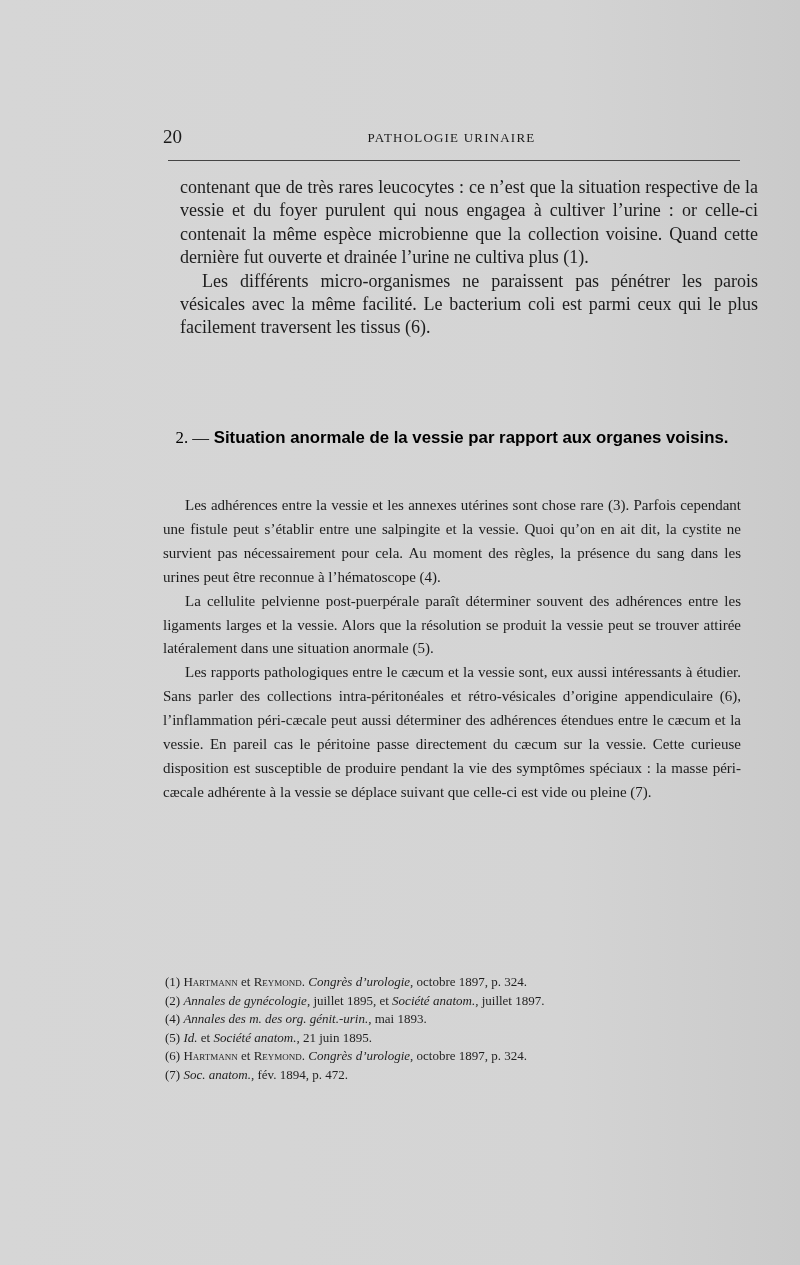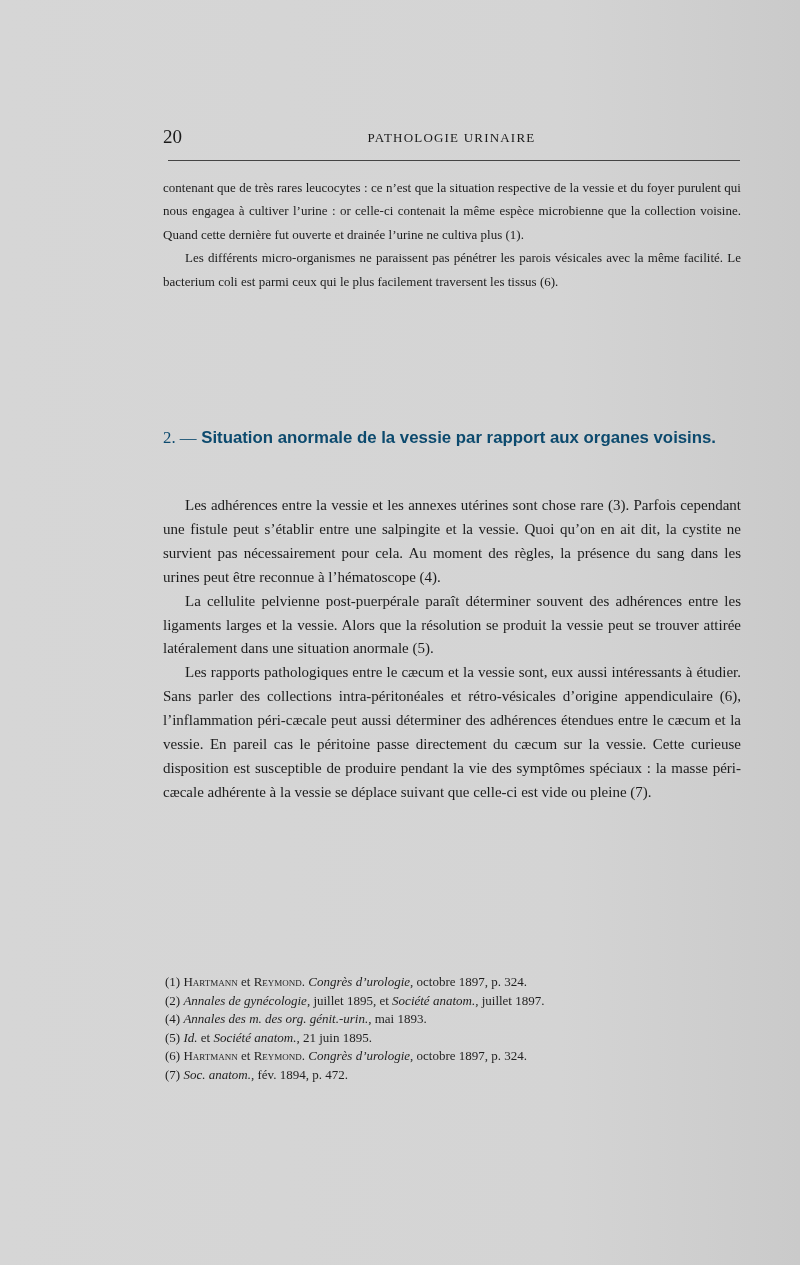--- a/index.html
+++ b/index.html
@@ -51,44 +51,44 @@
       position: absolute;
       top: 160px;
       left: 5px;
       width: 572px;
       height: 1px;
       background: #444;
     }
     .body-text {
       position: absolute;
       top: 176px;
-      left: 0;
+      left: 17px;
       width: 578px;
-      font-size: 13px;
+      font-size: 18px;
       line-height: 23.4px;
       text-align: justify;
     }
     .body-text p {
       margin: 0;
       text-indent: 0;
     }
     .body-text p.indent {
       text-indent: 22px;
     }
     .section-heading {
       position: absolute;
       top: 427px;
       left: 0;
       width: 578px;
       font-family: "Liberation Sans", "DejaVu Sans", sans-serif;
       font-weight: bold;
       font-size: 16.8px;
       line-height: 21px;
-      text-align: left;
-      color: #0c4a6e;
+      text-align: center;
+      color: #000000;
     }
     .section-heading .num {
       font-family: "Liberation Serif", serif;
       font-weight: normal;
     }
     .body-text-2 {
       position: absolute;
       top: 494px;
       left: 0;
       width: 578px;

